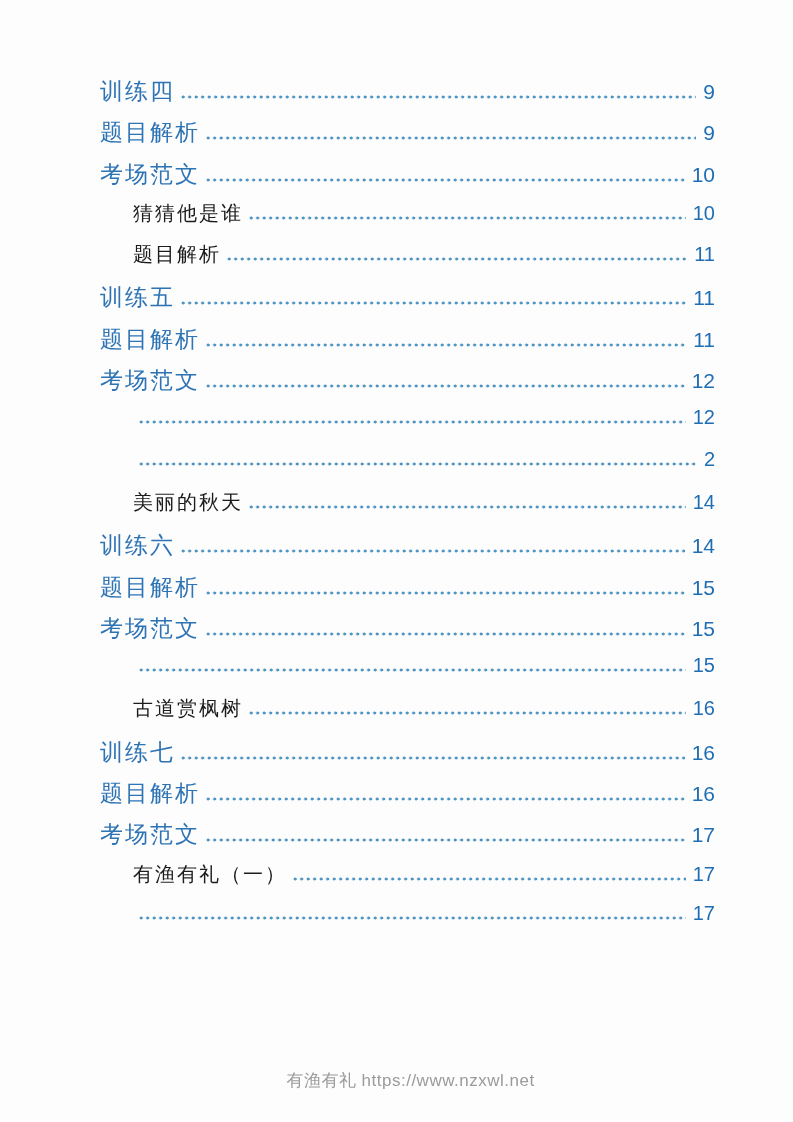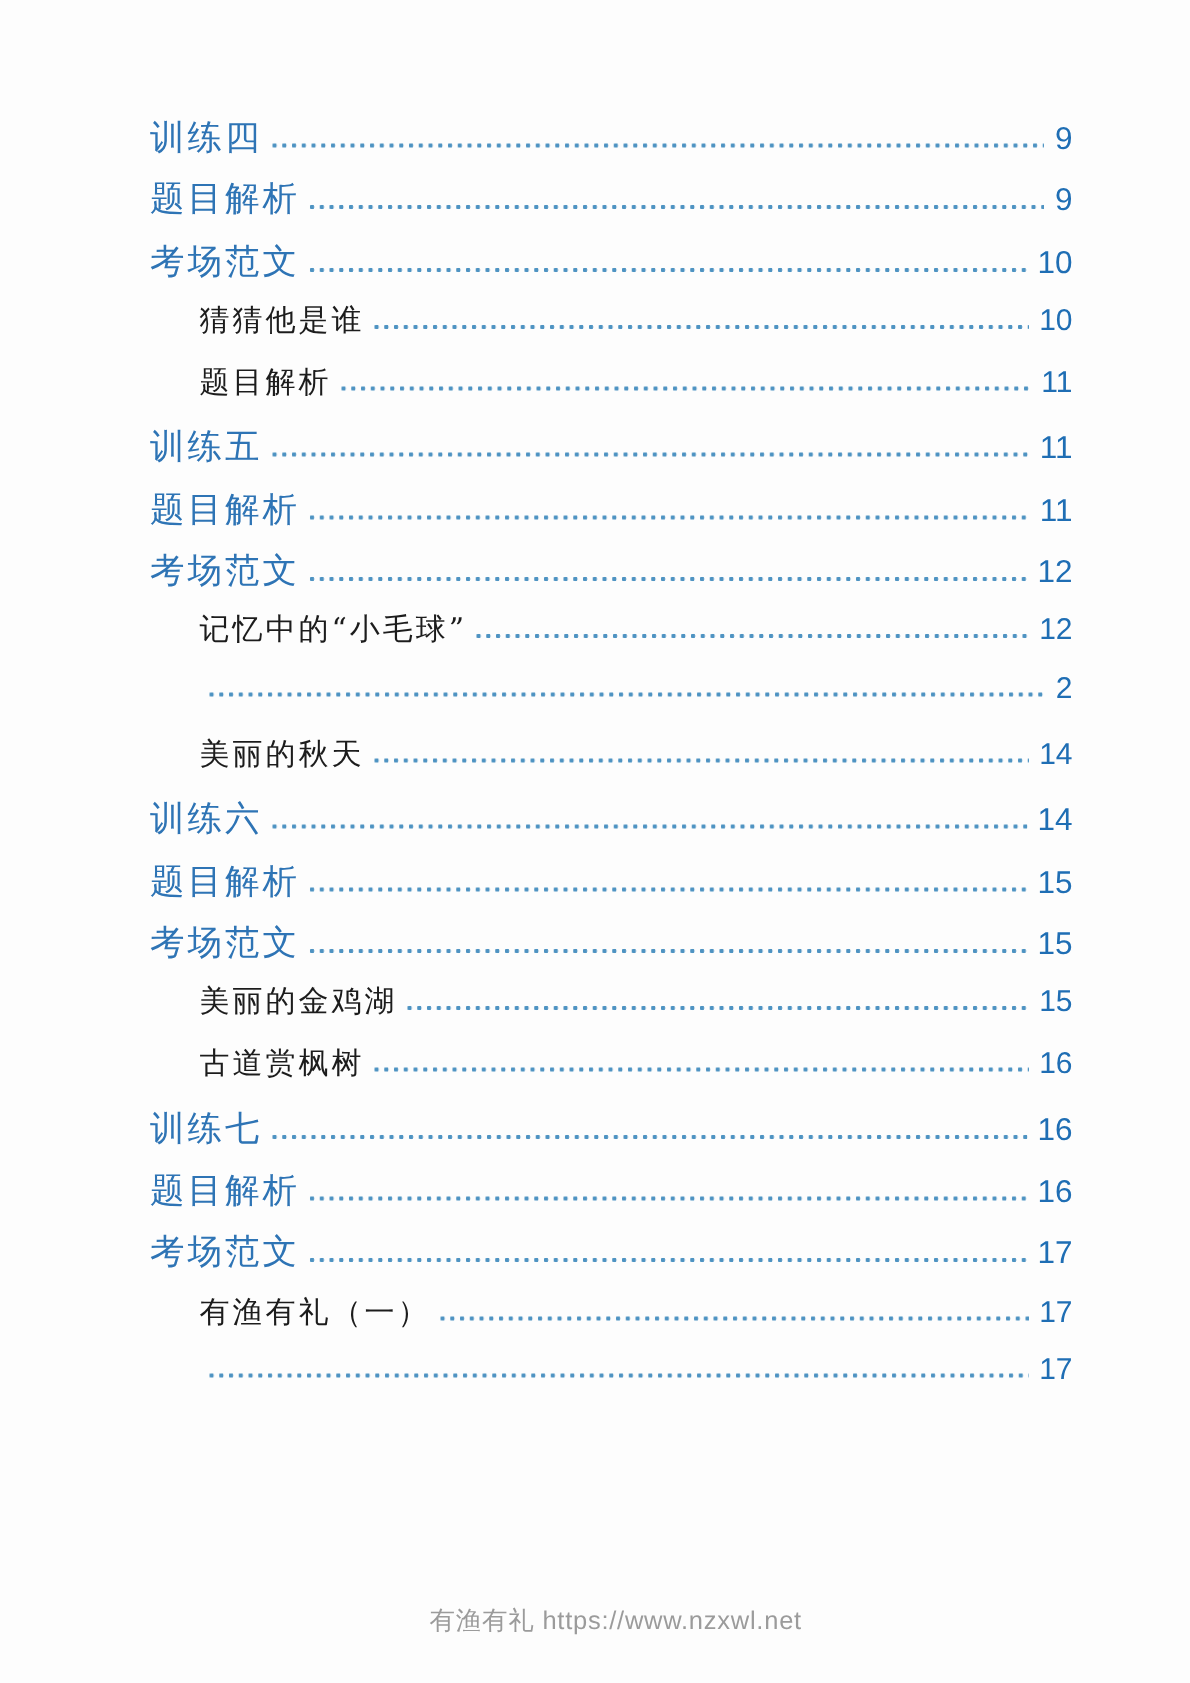--- a/index.html
+++ b/index.html
@@ -102,21 +102,20 @@
     <span class="title">题目解析</span>
     <span class="leader"></span>
     <span class="page-num">11</span>
   </div>
     <div class="toc-row level1">
     <span class="title">考场范文</span>
     <span class="leader"></span>
     <span class="page-num">12</span>
   </div>
     <div class="toc-row level2">
-    <span class="title">记忆中的“小毛球”</span>
     <span class="leader"></span>
     <span class="page-num">12</span>
   </div>
     <div class="toc-row level2">
     <span class="leader"></span>
     <span class="page-num">2</span>
   </div>
     <div class="toc-row level2">
     <span class="title">美丽的秋天</span>
     <span class="leader"></span>
@@ -131,21 +130,20 @@
     <span class="title">题目解析</span>
     <span class="leader"></span>
     <span class="page-num">15</span>
   </div>
     <div class="toc-row level1">
     <span class="title">考场范文</span>
     <span class="leader"></span>
     <span class="page-num">15</span>
   </div>
     <div class="toc-row level2">
-    <span class="title">美丽的金鸡湖</span>
     <span class="leader"></span>
     <span class="page-num">15</span>
   </div>
     <div class="toc-row level2">
     <span class="title">古道赏枫树</span>
     <span class="leader"></span>
     <span class="page-num">16</span>
   </div>
     <div class="toc-row level1">
     <span class="title">训练七</span>

